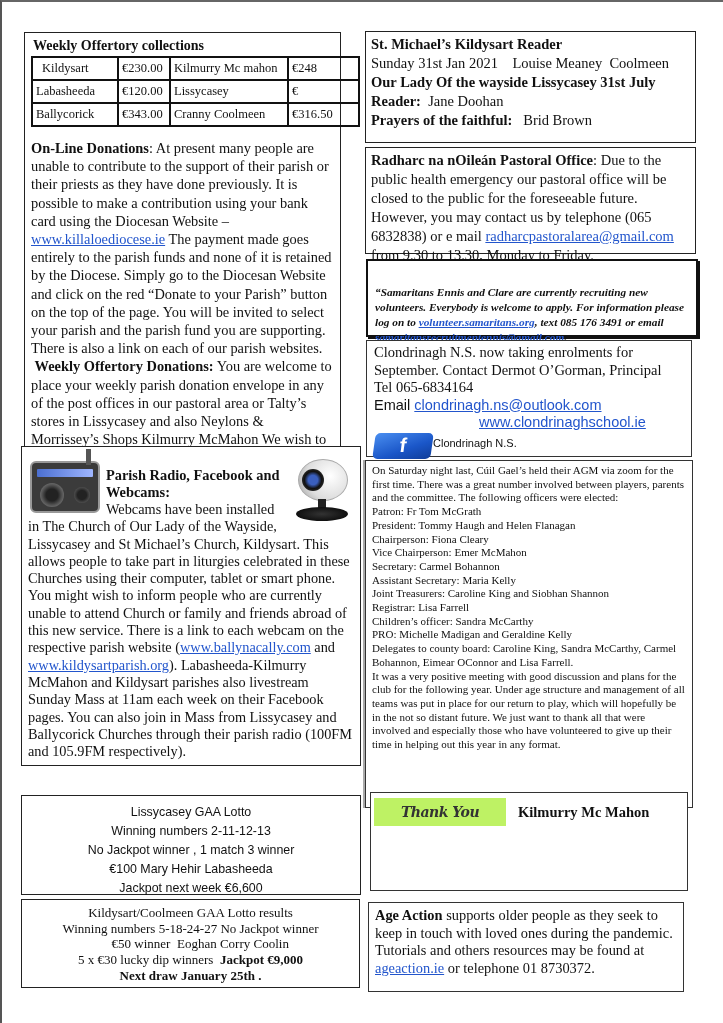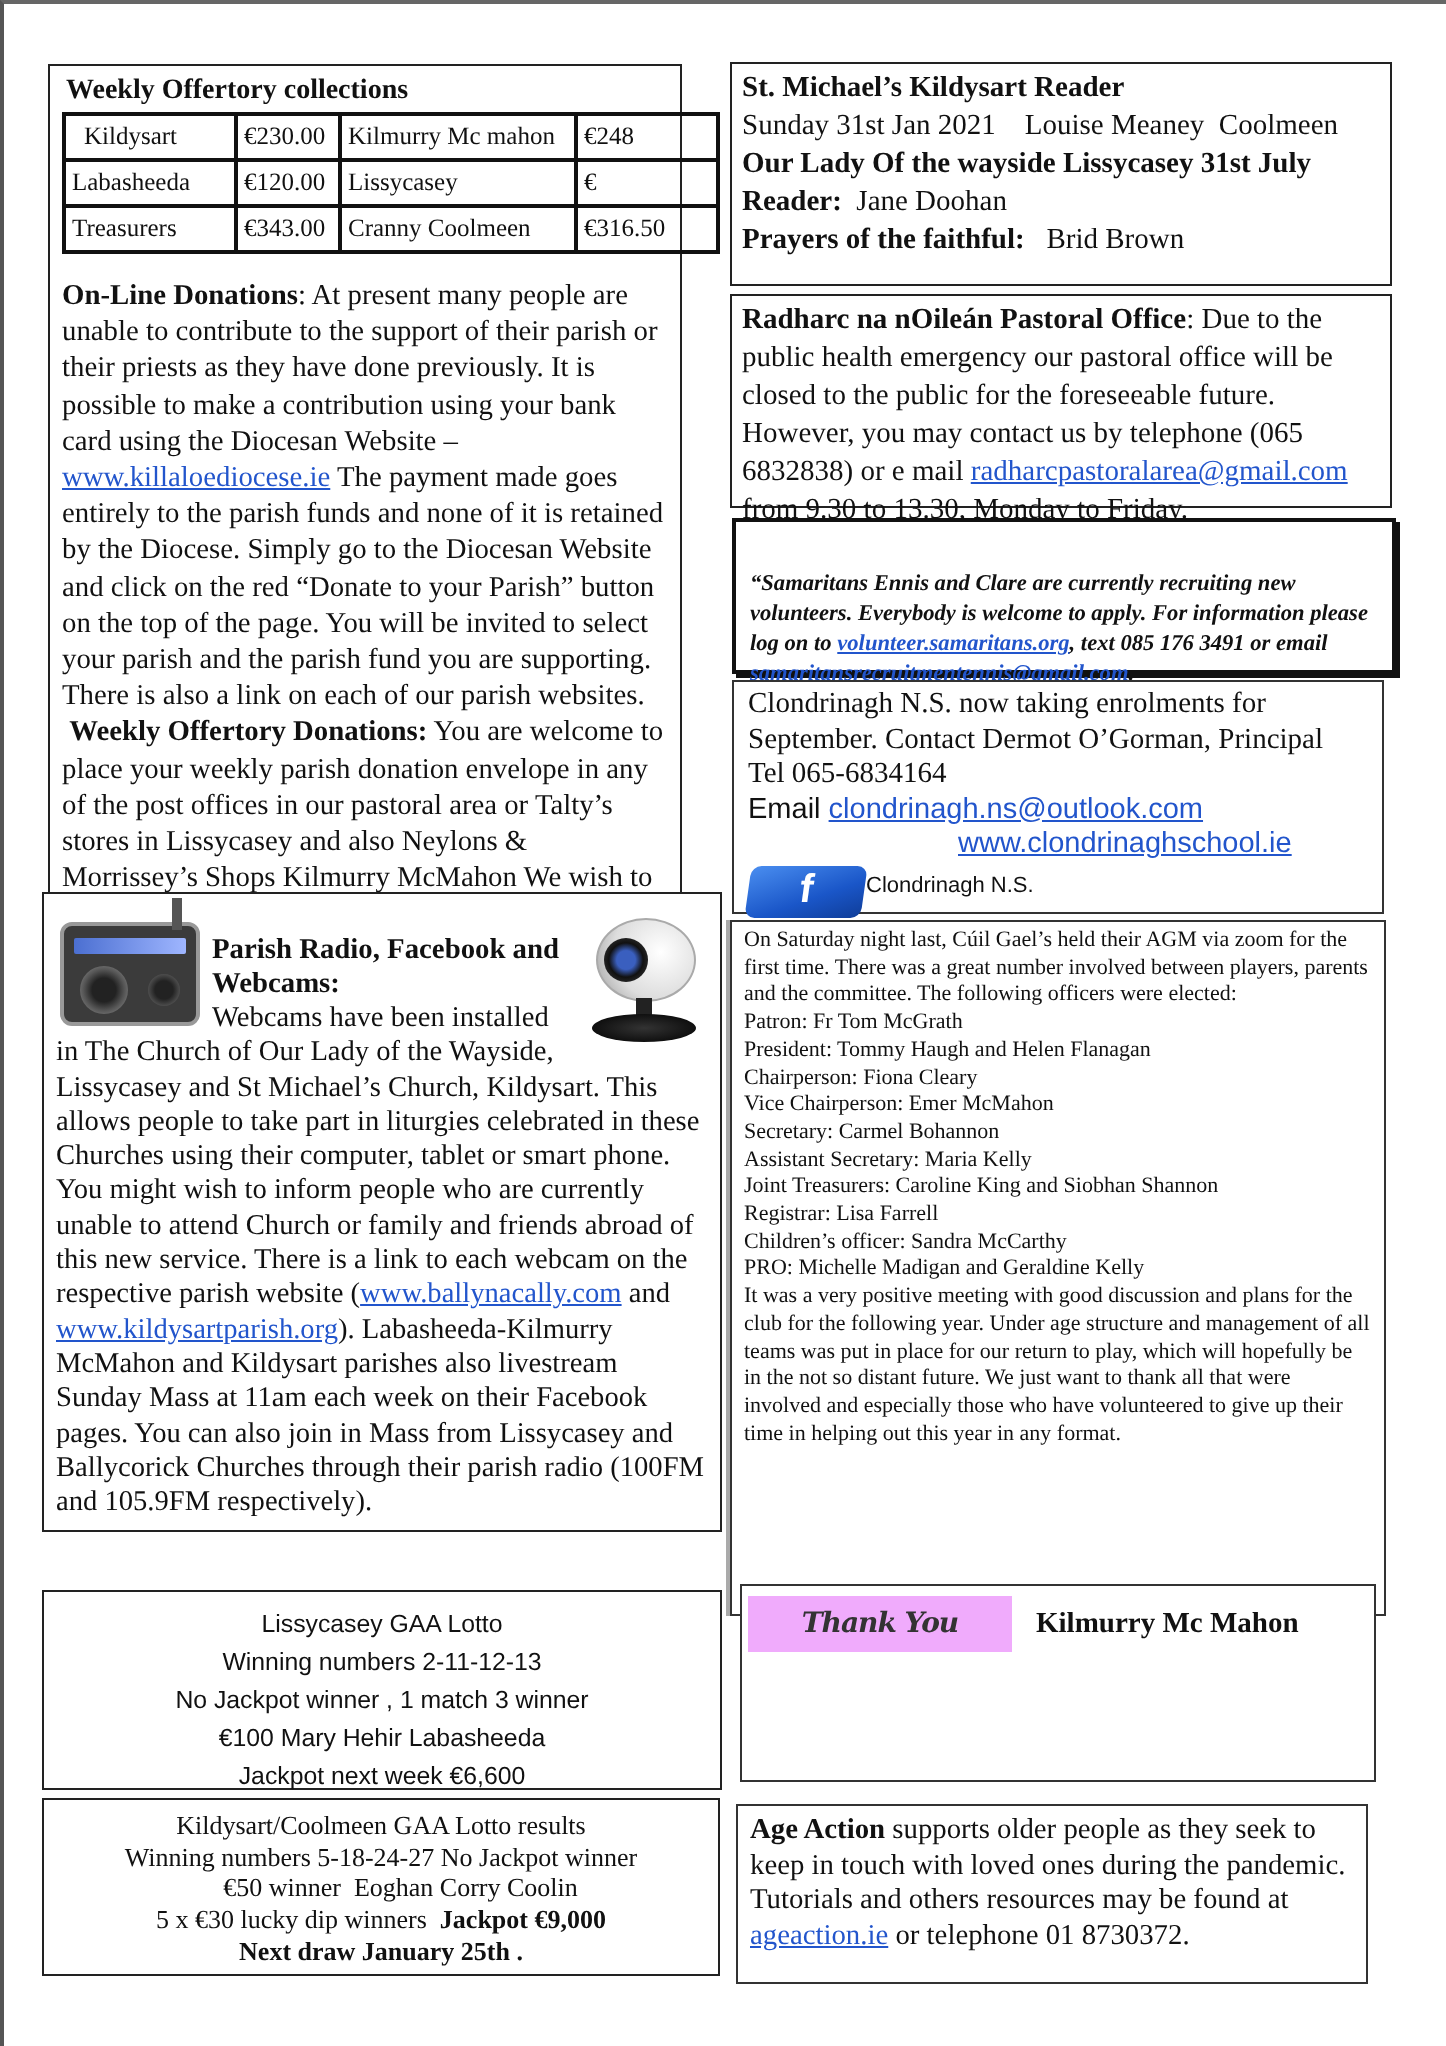--- a/index.html
+++ b/index.html
@@ -53,21 +53,21 @@
 
   
   #lissy { left: 21px; top: 795px; width: 340px; height: 100px; padding: 7px 4px; text-align: center; font-family: "Liberation Sans", sans-serif; font-size: 12.4px; line-height: 19px; border: 1.5px solid #222; }
 
   
   #kildysart { left: 21px; top: 899px; width: 339px; height: 89px; padding: 5px 4px; text-align: center; font-size: 13px; line-height: 15.7px; border: 1.5px solid #222; }
 
   
   #kilmurry { left: 370px; top: 792px; width: 318px; height: 99px; padding: 4px 3px; font-size: 11.6px; line-height: 14.6px; border: 1.5px solid #333; }
   #kilmurry .hdr { display: flex; align-items: center; height: 30px; margin-bottom: 5px; }
-  .thanks-img { width: 132px; height: 28px; background: #f0abfc; display: flex; align-items: center; justify-content: center; font-family: "DejaVu Serif", serif; font-style: italic; font-weight: bold; font-size: 14px; color: #333; letter-spacing: -0.5px; }
+  .thanks-img { width: 132px; height: 28px; background: #bef264; display: flex; align-items: center; justify-content: center; font-family: "DejaVu Serif", serif; font-style: italic; font-weight: bold; font-size: 14px; color: #333; letter-spacing: -0.5px; }
   #kilmurry .ktitle { font-weight: bold; font-size: 14.5px; margin-left: 12px; }
 
   
   #ageaction { left: 368px; top: 902px; width: 316px; height: 90px; padding: 4px 6px; font-size: 14.4px; line-height: 17.7px; border: 1.5px solid #333; }
 </style>
 </head>
 <body>
 
 <div class="page-frame"></div>
 
@@ -81,21 +81,21 @@
         <td style="width:118px">Kilmurry Mc mahon</td>
         <td>€248</td>
       </tr>
       <tr>
         <td>Labasheeda</td>
         <td>€120.00</td>
         <td>Lissycasey</td>
         <td>€</td>
       </tr>
       <tr>
-        <td>Treasurers</td>
+        <td>Ballycorick</td>
         <td>€343.00</td>
         <td>Cranny Coolmeen</td>
         <td>€316.50</td>
       </tr>
     </tbody>
   </table>
   <p class="body"><b>On-Line Donations</b><span>: At present many people are unable to contribute to the support of their parish or their priests as they have done previously. It is possible to make a contribution using your bank card using the Diocesan Website – </span><a class="link" href="#">www.killaloediocese.ie</a><span> The payment made goes entirely to the parish funds and none of it is retained by the Diocese. Simply go to the Diocesan Website and click on the red “Donate to your Parish” button on the top of the page. You will be invited to select your parish and the parish fund you are supporting. There is also a link on each of our parish websites.</span><br>&nbsp;<b>Weekly Offertory Donations:</b><span> You are welcome to place your weekly parish donation envelope in any of the post offices in our pastoral area or Talty’s  stores in Lissycasey  and also Neylons  &amp; Morrissey’s Shops Kilmurry McMahon We wish to thank you for your continues support and to thank the post offices  and shops for their help.</span></p>
 </section>
 
 <section class="box" id="reader">
@@ -149,20 +149,21 @@
   <div>Patron: Fr Tom McGrath</div>
   <div>President: Tommy Haugh and Helen Flanagan</div>
   <div>Chairperson: Fiona Cleary</div>
   <div>Vice Chairperson: Emer McMahon</div>
   <div>Secretary: Carmel Bohannon</div>
   <div>Assistant Secretary: Maria Kelly</div>
   <div>Joint Treasurers: Caroline King and Siobhan Shannon</div>
   <div>Registrar: Lisa Farrell</div>
   <div>Children’s officer: Sandra McCarthy</div>
   <div>PRO: Michelle Madigan and Geraldine Kelly</div>
+  <div>Delegates to county board: Caroline King, Sandra McCarthy, Carmel Bohannon, Eimear OConnor and Lisa Farrell.</div>
   <div>It was a very positive meeting with good discussion and plans for the club for the following year. Under age structure and management of all teams was put in place for our return to play, which will hopefully be in the not so distant future. We just want to thank all that were involved and especially those who have volunteered to give up their time in helping out this year in any format.</div>
 </section>
 
 <section class="box" id="lissy">
   <div>Lissycasey  GAA Lotto</div>
   <div>Winning numbers 2-11-12-13</div>
   <div>No Jackpot winner , 1 match 3 winner</div>
   <div>€100 Mary Hehir  Labasheeda</div>
   <div>Jackpot next week €6,600</div>
 </section>

